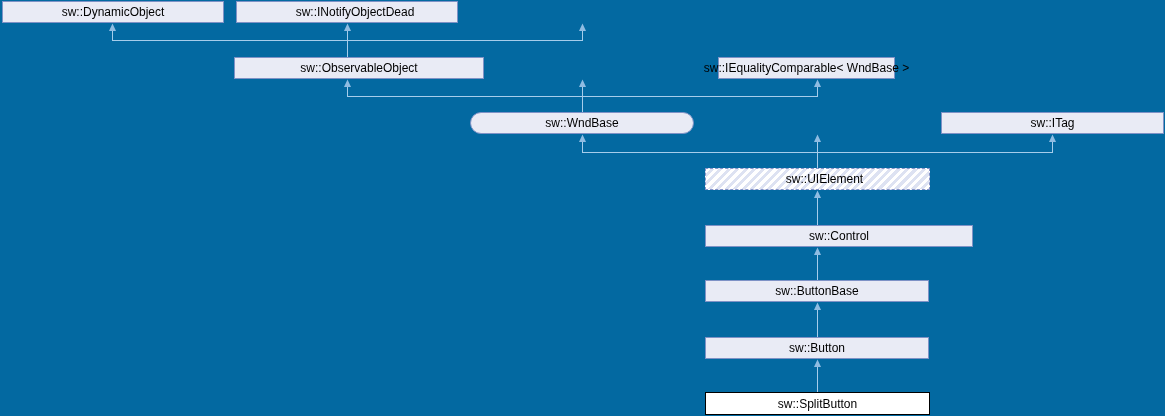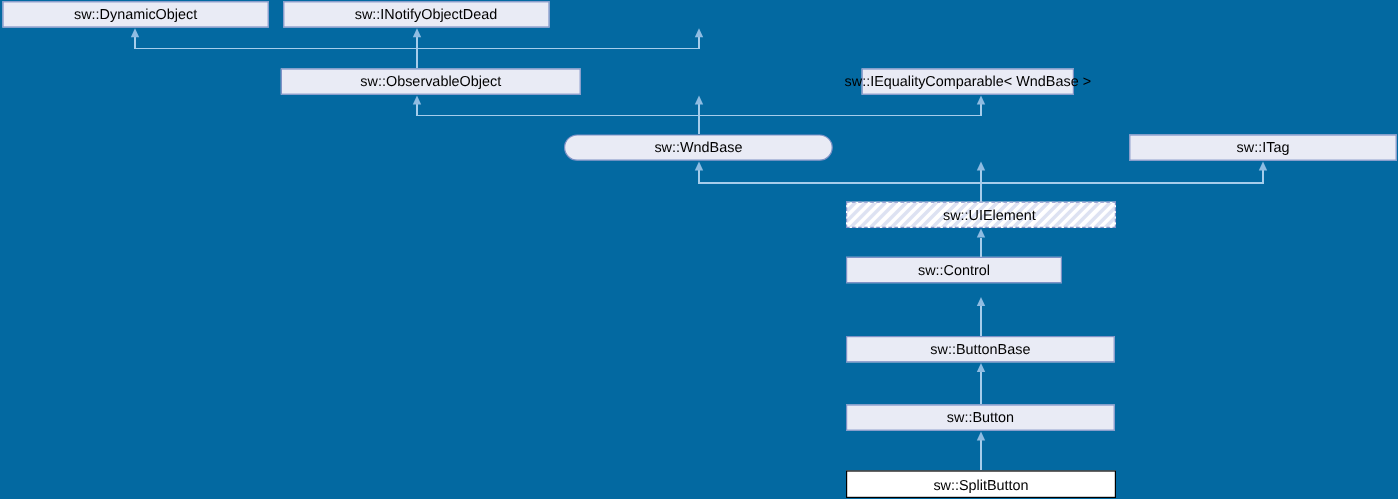--- a/index.html
+++ b/index.html
@@ -97,21 +97,21 @@
 
   <div class="node" style="left:470px;top:112px;width:224px;border-radius:11px;">sw::WndBase</div>
 
 
   <div class="node" style="left:941px;top:112px;width:223px;">sw::ITag</div>
 
   <div class="node node--hatched" style="left:705px;top:168px;width:225px;">
     <span class="hatch-label">sw::UIElement</span>
   </div>
 
-  <div class="node" style="left:705px;top:214px;width:180px;">sw::Control</div>
+  <div class="node" style="left:705px;top:225px;width:268px;">sw::Control</div>
 
   <div class="node" style="left:705px;top:280px;width:224px;text-align:right;">sw::ButtonBase</div>
 
   <div class="node" style="left:705px;top:337px;width:224px;">sw::Button</div>
 
   <div class="node node--current" style="left:705px;top:392px;width:225px;">sw::SplitButton</div>
 
 </div>
 
 </body></html>

